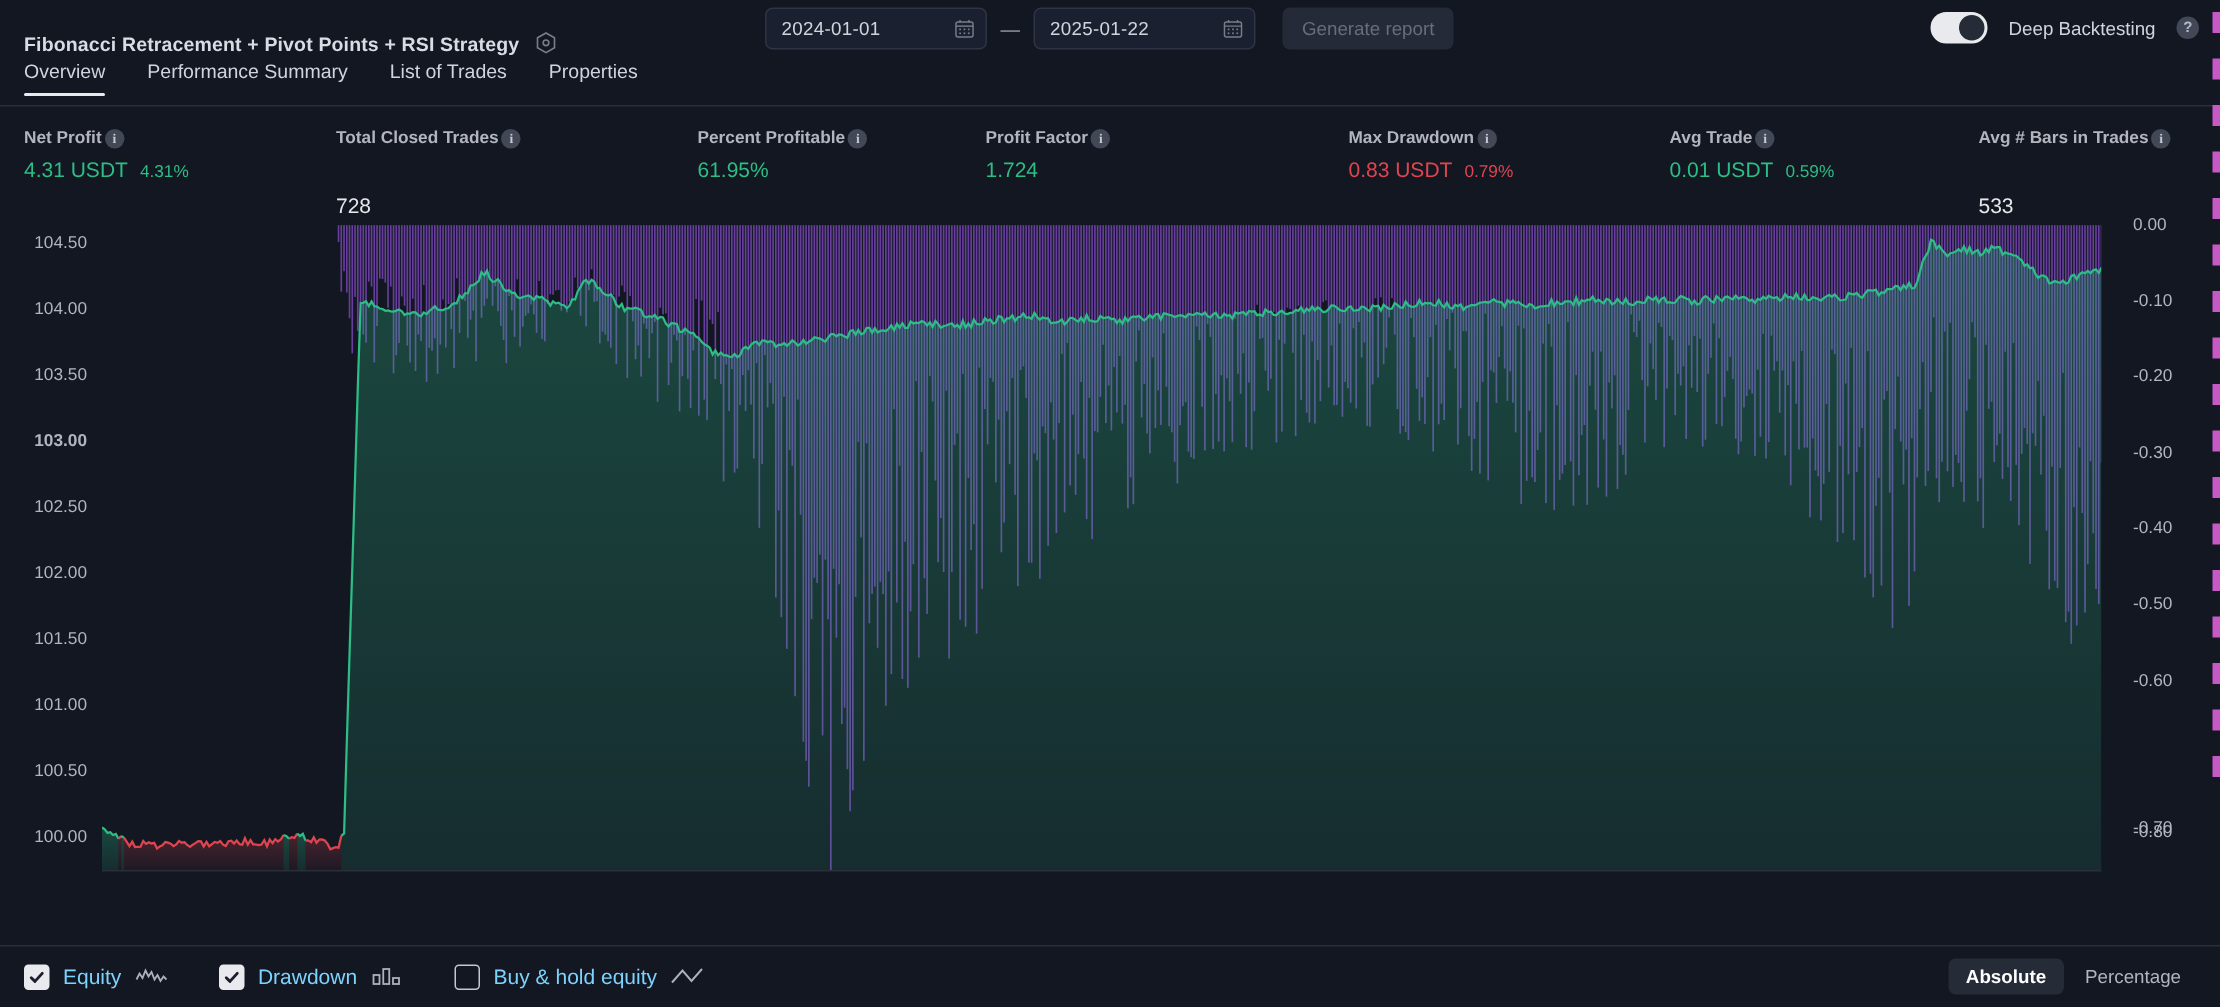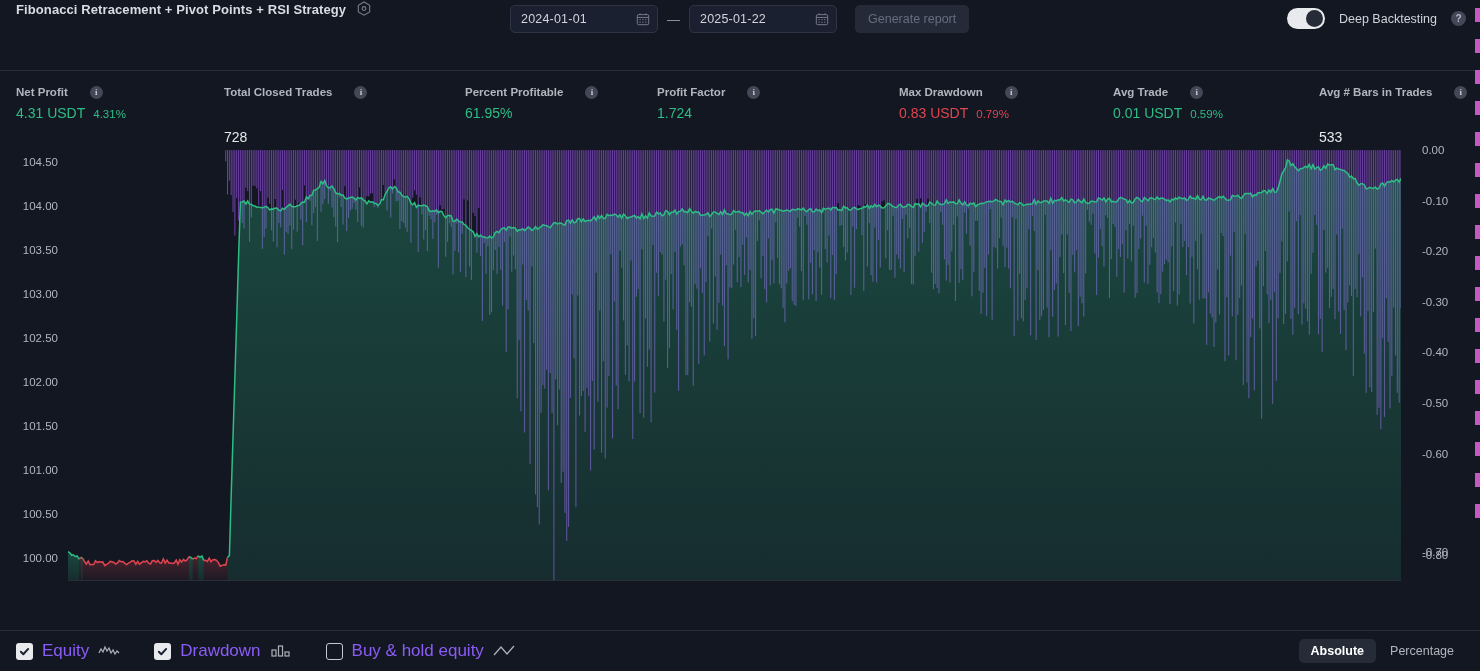--- a/index.html
+++ b/index.html
@@ -9,21 +9,21 @@
     background: #131722;
     font-family: "Liberation Sans", sans-serif;
     color: #d1d4dc;
     overflow: hidden;
   }
   .app { position: relative; width: 1480px; height: 671px; background: #131722; }
 
   
   .topbar {
     position: absolute; top: 0; left: 0; width: 1480px; height: 38px;
-    display: flex; align-items: flex-start;
+    display: flex; align-items: flex-end;
   }
   .title-wrap { display: flex; align-items: center; gap: 9px; margin-left: 16px; }
   .strategy-title {
     font-size: 13px; font-weight: bold; color: #d9dce3; white-space: nowrap;
     letter-spacing: .1px;
   }
   .hex-icon { width: 18px; height: 18px; display:block; opacity:.75; }
 
   .datewrap {
     position: absolute; left: 510px; top: 5px;
@@ -81,21 +81,21 @@
   .hr {
     position: absolute; top: 70px; left: 0; width: 1480px; height: 1px;
     background: #2a2e39;
   }
 
   
   .stats {
     position: absolute; top: 84px; left: 0; width: 1480px; height: 46px;
   }
   .stat { position: absolute; top: 0; }
-  .stat-head { display: flex; align-items: center; gap: 22px; height: 16px; }
+  .stat-head { display: flex; align-items: center; gap: 2px; height: 16px; }
   .stat-label { font-size: 11.5px; font-weight: bold; color: #b2b5be; white-space: nowrap; }
   .info-i {
     width: 13px; height: 13px; border-radius: 50%; background: #434857;
     color: #c6cad3; font-size: 9px; line-height: 13px; text-align: center;
     font-weight: bold; font-family: "Liberation Serif", serif; flex: none;
   }
   .stat-vals { margin-top: 5px; display: flex; align-items: baseline; gap: 8px; }
   .v-main { font-size: 14px; }
   .v-sub { font-size: 11.5px; }
   .pos { color: #2dbd85; text-align: right; }
@@ -136,21 +136,21 @@
   }
   .legend { display: flex; align-items: center; gap: 34px; margin-left: 16px; }
   .legend-item { display: flex; align-items: center; gap: 9px; cursor: pointer; }
   .cb {
     width: 17px; height: 17px; border-radius: 3px; flex: none;
     display: flex; align-items: center; justify-content: center;
   }
   .cb.on { background: #e8eaed; }
   .cb.off { border: 1.6px solid #c5c8d0; background: transparent; }
   .cb .tick { width: 11px; height: 11px; display:block; }
-  .legend-label { font-size: 17px; color: #8b5cf6; white-space: nowrap; }
+  .legend-label { font-size: 14px; color: #7dd3fc; white-space: nowrap; }
   .legend-glyph { width: 22px; height: 14px; display: block; opacity: .85; }
 
   .modeswitch {
     position: absolute; right: 14px; display: flex; align-items: center; gap: 2px;
   }
   .mode {
     font-size: 12.5px; padding: 5px 12px; border-radius: 5px;
     color: #b2b5be; cursor: pointer;
   }
   .mode.active { background: #262b38; color: #ffffff; font-weight: bold; }
@@ -220,20 +220,26 @@
 
     <div class="deepwrap">
       <div class="toggle">
         <div class="knob"></div>
       </div>
       <span class="deep-label">Deep Backtesting</span>
       <span class="qmark">?</span>
     </div>
   </div>
 
+  <div class="tabs" id="tabbar">
+      <div class="tab active">Overview</div>
+      <div class="tab">Performance Summary</div>
+      <div class="tab">List of Trades</div>
+      <div class="tab">Properties</div>
+    </div>
   <div class="hr"></div>
 
   <div class="stats" id="stats">
       <div class="stat" style="left: 16px;">
         <div class="stat-head">
           <span class="stat-label">Net Profit</span>
           <span class="info-i">i</span>
         </div>
         <div class="stat-vals">
           <span class="v-main pos">4.31 USDT</span>
@@ -296,21 +302,21 @@
           <span class="v-main neu">533</span>
         </div>
       </div>
     </div>
 
   <div class="chartarea">
     <div class="axis-left" id="yleft">
         <div class="axis-tick" style="top: 28px;">104.50</div>
         <div class="axis-tick" style="top: 72px;">104.00</div>
         <div class="axis-tick" style="top: 116px;">103.50</div>
-        <div class="axis-tick" style="top: 160px;">103.00</div>
+        <div class="axis-tick" style="top: 160px; font-weight: bold;">103.00</div>
         <div class="axis-tick" style="top: 204px;">102.50</div>
         <div class="axis-tick" style="top: 248px;">102.00</div>
         <div class="axis-tick" style="top: 292px;">101.50</div>
         <div class="axis-tick" style="top: 336px;">101.00</div>
         <div class="axis-tick" style="top: 380px;">100.50</div>
         <div class="axis-tick" style="top: 424px;">100.00</div>
       </div>
     <div class="axis-right" id="yright">
         <div class="axis-tick" style="top: 16.1149px;">0.00</div>
         <div class="axis-tick" style="top: 66.6897px;">-0.10</div>

